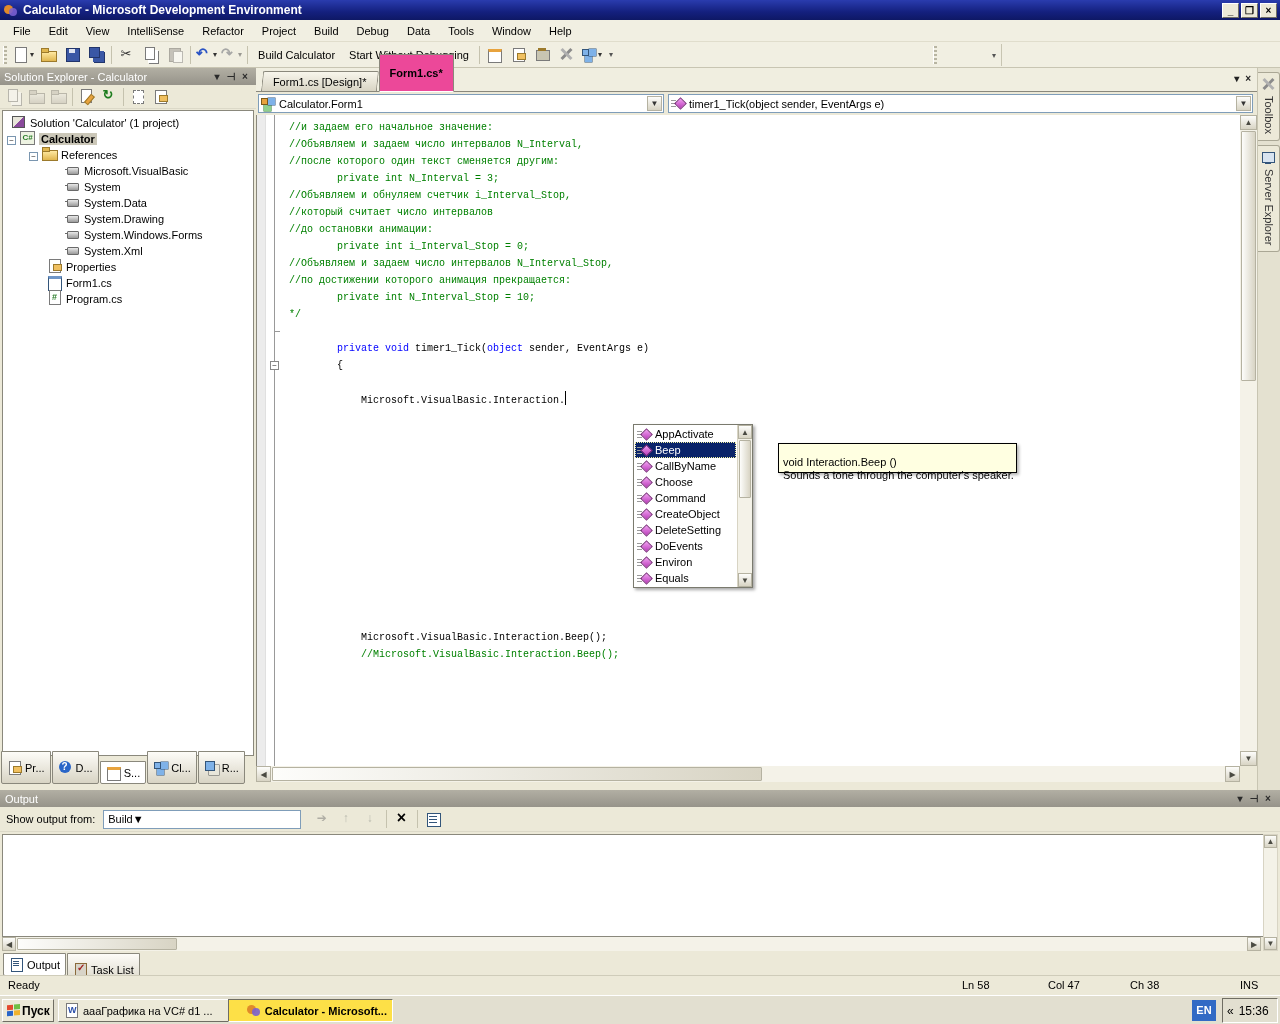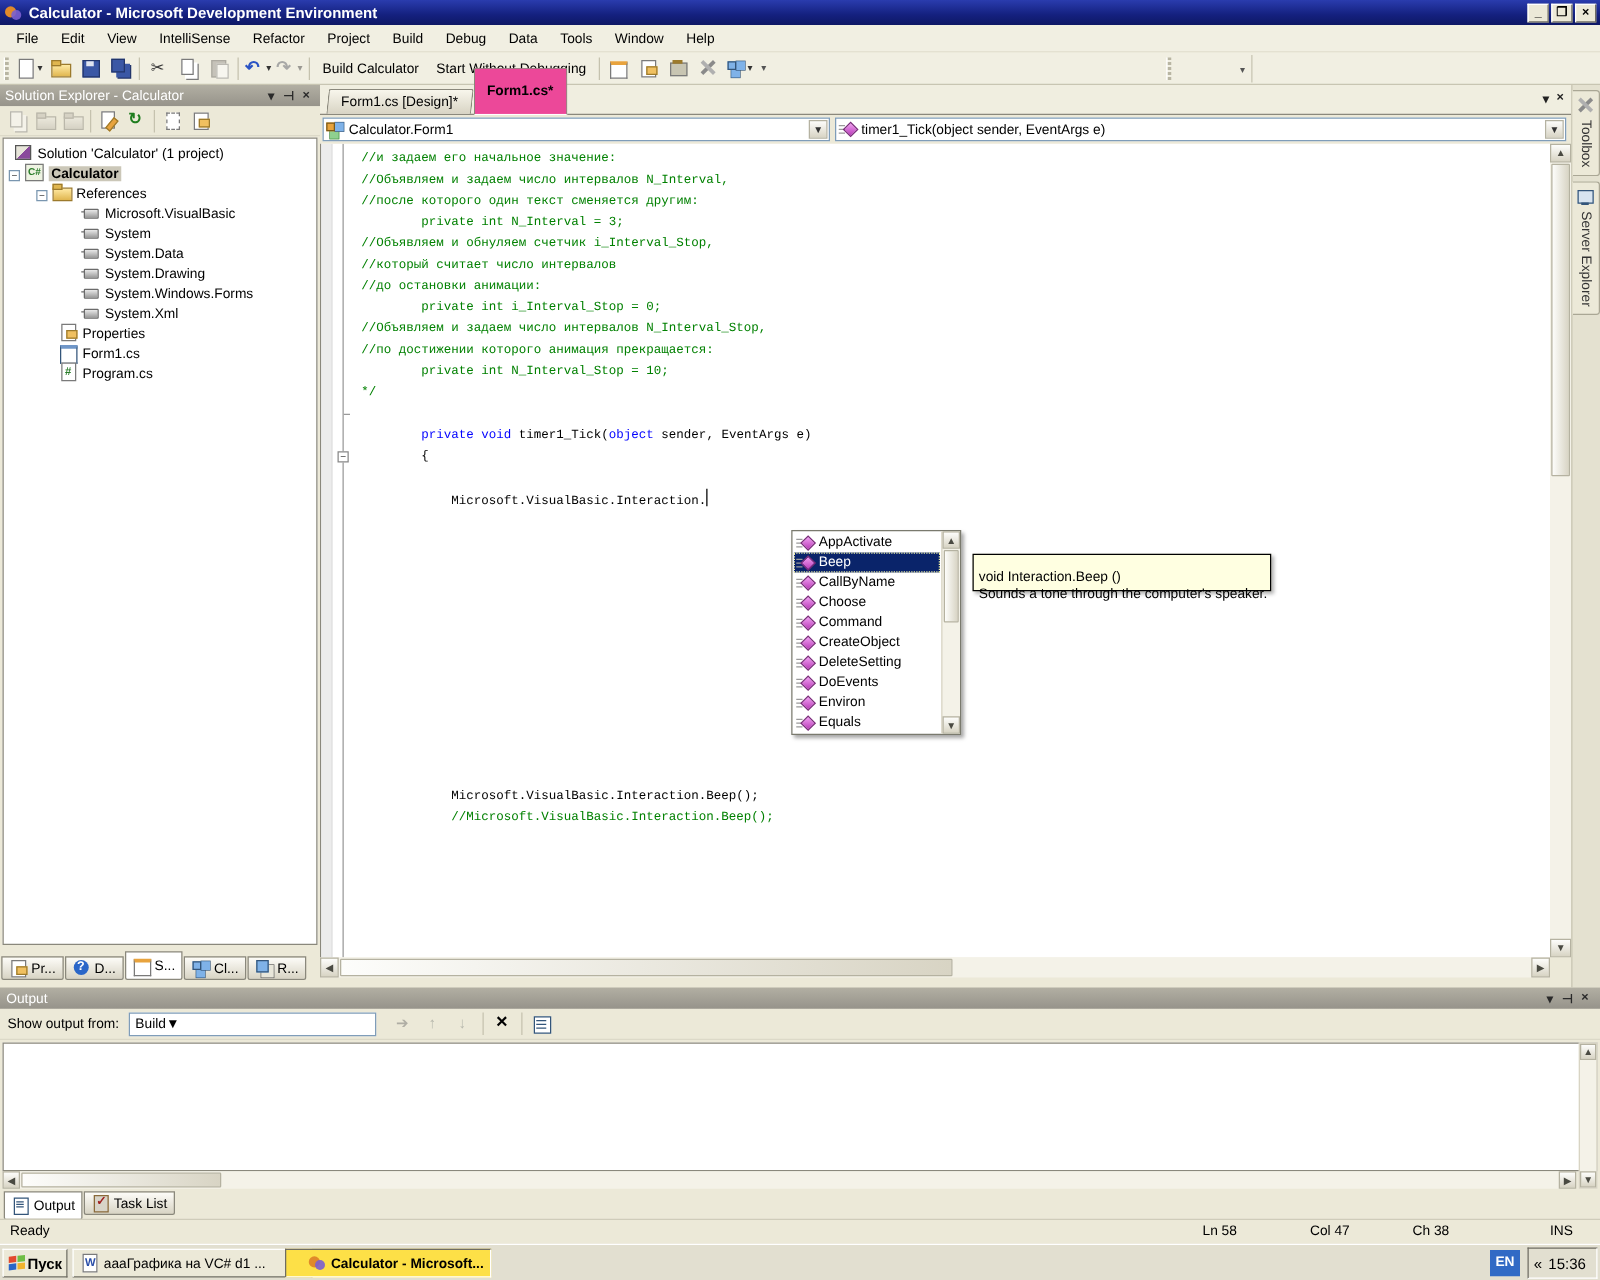--- a/index.html
+++ b/index.html
@@ -98,21 +98,21 @@
   .pt-btn{color:#2a2a2a;font-size:10px;width:14px;text-align:center;font-weight:bold;}
   .se-toolbar{height:24px;display:flex;align-items:center;padding-left:3px;background:#ece9d8;border-bottom:1px solid #dcd9c8;}
   .se-toolbar .tbtn{min-width:22px;}
   .se-tree{position:absolute;left:2px;top:42px;width:252px;height:646px;background:#fff;border:1px solid #8a887c;overflow:hidden;padding-top:2px;}
   .tree-row{height:16px;display:flex;align-items:flex-end;white-space:nowrap;}
   .tree-exp{width:9px;height:9px;border:1px solid #7a96b0;background:#fff;font-size:8px;line-height:7px;text-align:center;color:#333;margin-right:4px;flex:none;}
   .tree-label{margin-left:4px;}
   .tree-label.sel{background:#cbc7b8;padding:0 2px;font-weight:bold;}
   
   .se-tabs{position:absolute;left:0px;bottom:2px;height:22px;display:flex;align-items:flex-end;}
-  .stab{height:19px;display:flex;align-items:center;padding:0 5px;background:linear-gradient(#fdfcf8,#d8d4c4);
+  .stab{height:33px;display:flex;align-items:center;padding:0 5px;background:linear-gradient(#fdfcf8,#d8d4c4);
     border:1px solid #8a887c;border-top:1px solid #8a887c;margin-left:1px;border-radius:0 0 2px 2px;white-space:nowrap;}
   .stab.active{background:#fff;height:23px;font-weight:normal;}
   .stab .icon{margin-right:3px;}
   
   .editor{position:absolute;left:256px;top:0;width:1001px;height:714px;}
   .etabs{height:24px;display:flex;align-items:flex-end;background:#f0eee0;padding-left:6px;position:relative;
     border-bottom:1px solid #8a887c;}
   .etab{height:20px;padding:0 10px;display:flex;align-items:center;background:linear-gradient(#f8f6ec,#d8d4c4);
     border:1px solid #8a887c;border-bottom:none;border-radius:2px 2px 0 0;margin-right:1px;transform:skewX(-6deg);}
   .etab span{transform:skewX(6deg);}
@@ -145,21 +145,21 @@
   .sb-thumb{position:absolute;background:linear-gradient(90deg,#fdfdfb,#d8d4c4);border:1px solid #b5b2a1;border-radius:1px;}
   .vscroll{position:absolute;right:0;top:47px;bottom:16px;width:17px;}
   .hscroll{position:absolute;left:0;right:17px;bottom:0;height:16px;}
   .corner{position:absolute;right:0;bottom:0;width:17px;height:16px;background:#ece9d8;}
   
   .sidestrip{position:absolute;right:0;top:0;width:23px;height:722px;background:#e4e1d0;border-left:1px solid #c8c5b2;}
   .side-tab{display:flex;flex-direction:column;align-items:center;padding:4px 0 6px 0;border:1px solid #aaa795;border-left:none;
     border-radius:0 3px 3px 0;background:#ece9d8;margin-top:4px;}
   .side-tab .label{writing-mode:vertical-rl;margin-top:4px;color:#333;}
   
-  .isense{position:absolute;left:633px;top:424px;width:136px;height:164px;background:#fff;border:1px solid #7a7a6e;
+  .isense{position:absolute;left:633px;top:424px;width:120px;height:164px;background:#fff;border:1px solid #7a7a6e;
     box-shadow:2px 2px 3px rgba(0,0,0,.35);z-index:20;}
   .is-list{position:absolute;left:1px;top:1px;right:16px;bottom:1px;overflow:hidden;}
   .is-row{height:16px;display:flex;align-items:center;padding-left:2px;white-space:nowrap;}
   .is-row .icon{margin-right:3px;}
   .is-row.sel{background:#0a246a;color:#fff;outline:1px dotted #f0f0a0;outline-offset:-1px;}
   .is-scroll{position:absolute;right:0;top:0;bottom:0;width:15px;background:#f4f2e8;border-left:1px solid #d8d4c4;}
   
   .itip{position:absolute;left:778px;top:443px;width:239px;height:30px;background:#ffffe1;border:1px solid #000;
     padding:12px 4px;line-height:13px;z-index:21;box-shadow:2px 2px 3px rgba(0,0,0,.3);white-space:nowrap;}
   

